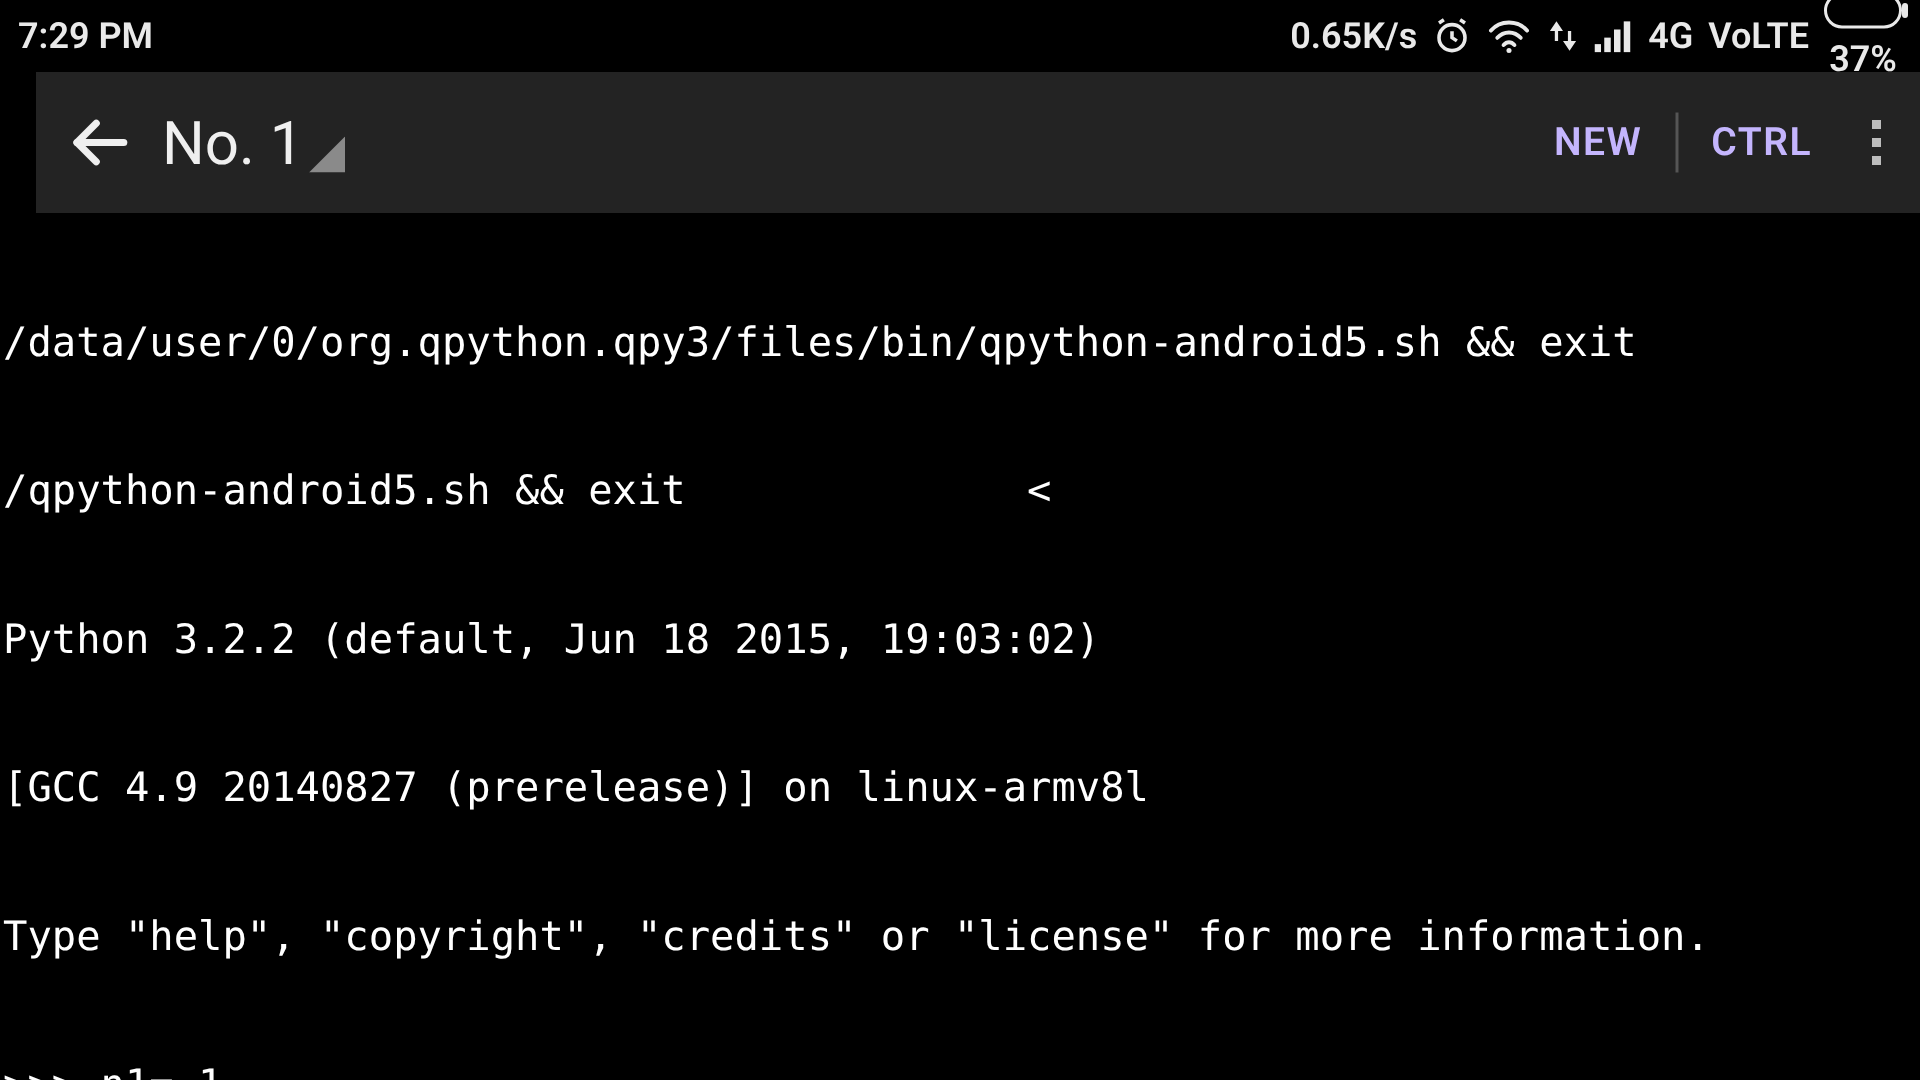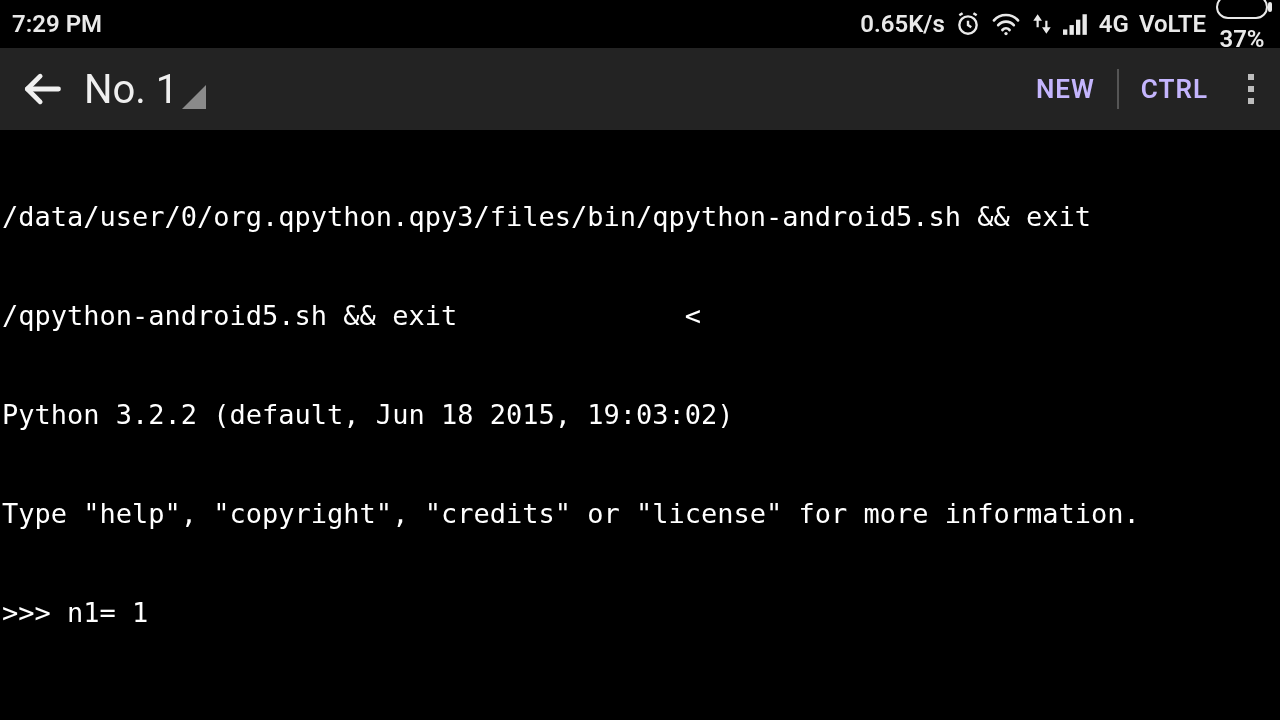--- a/index.html
+++ b/index.html
@@ -50,25 +50,26 @@
     border-radius: 2px;
   }
   .battery .fill {
     background: #e9e9e9;
     height: 100%;
     border-radius: 10px 0 0 10px;
   }
 
   
   .toolbar {
-    height: 82px;
+    height: 94px;
     background: #232323;
     display: flex;
     align-items: center;
     padding: 0 8px 0 20px;
+    margin-left: 24px;
   }
   .toolbar .back { margin-right: 20px; display:flex; }
   .toolbar .title-wrap {
     display: flex;
     align-items: flex-end;
     font-size: 40px;
     color: #efefef;
     position: relative;
   }
   .toolbar .title-wrap .tri {
@@ -188,20 +189,21 @@
     <i></i>
     <i></i>
     <i></i>
   </span>
 </div>
 
 <div class="terminal">
   <div class="line">/data/user/0/org.qpython.qpy3/files/bin/qpython-android5.sh &amp;&amp; exit</div>
   <div class="line">/qpython-android5.sh &amp;&amp; exit              &lt;</div>
   <div class="line">Python 3.2.2 (default, Jun 18 2015, 19:03:02)</div>
+  <div class="line">[GCC 4.9 20140827 (prerelease)] on linux-armv8l</div>
   <div class="line">Type "help", "copyright", "credits" or "license" for more information.</div>
   <div class="line">&gt;&gt;&gt; n1= 1</div>
   
   
   
   
   
 </div>
 
 </body></html>

